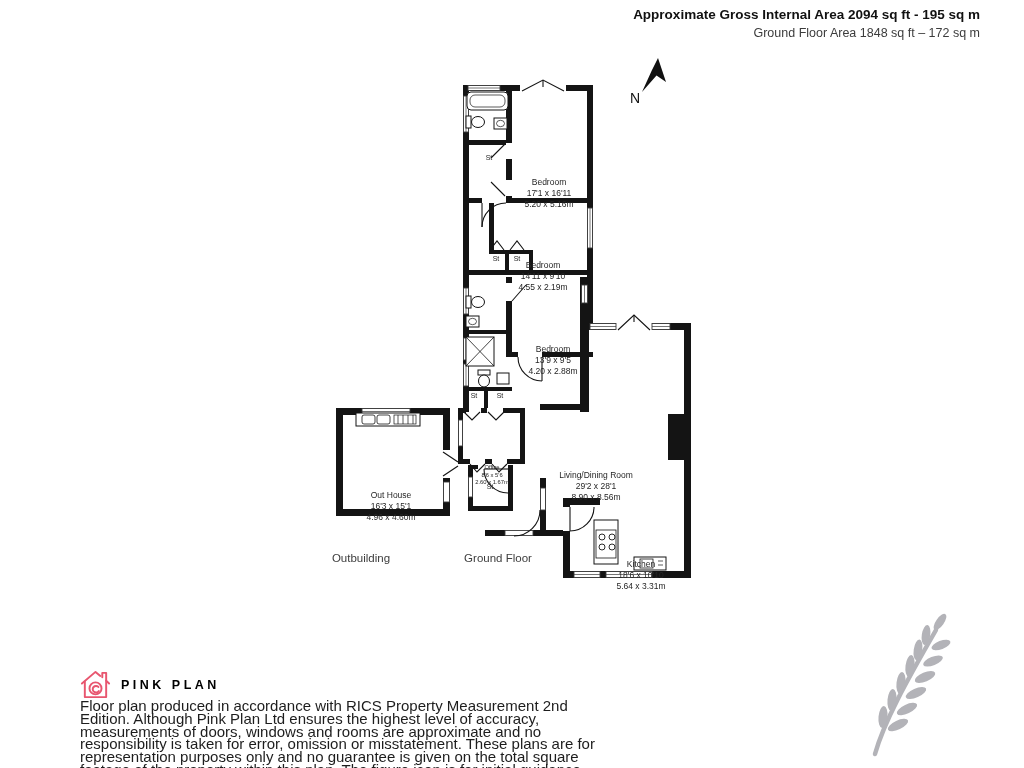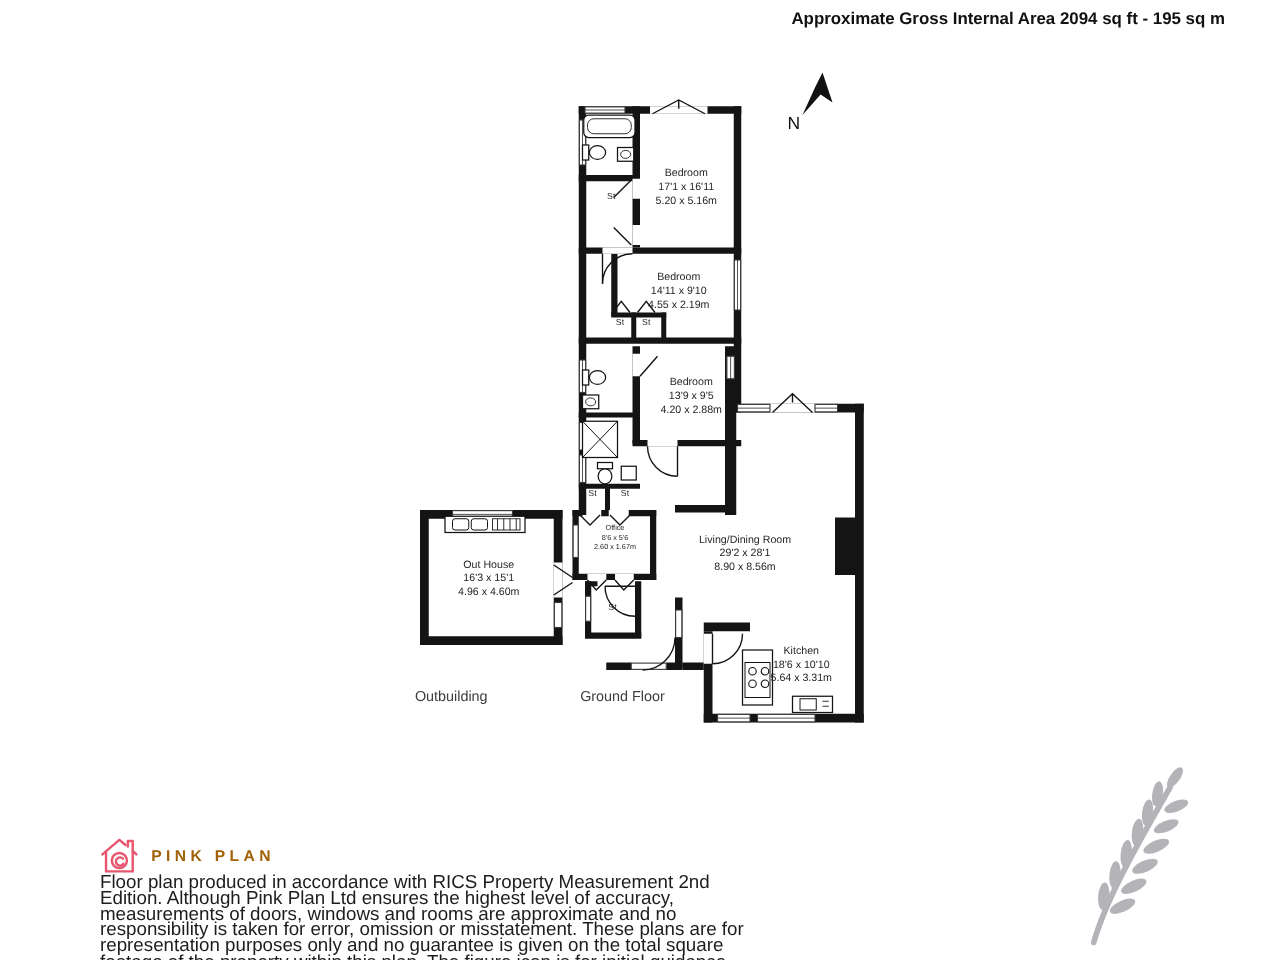--- a/index.html
+++ b/index.html
@@ -5,40 +5,41 @@
   html,body{margin:0;padding:0;background:#fff;}
   #canvas{position:relative;width:1024px;height:768px;background:#fff;overflow:hidden;
           font-family:"Liberation Sans",sans-serif;color:#222;}
   .abs{position:absolute;}
   
   #hdr{left:0;top:6px;width:956px;text-align:right;padding-left:24px;}
   #hdr .t1{font-size:13.5px;font-weight:bold;color:#111;line-height:18px;}
   #hdr .t2{font-size:12.5px;color:#3c3c3c;line-height:18px;}
   
   .rl{position:absolute;transform:translateX(-50%);text-align:center;
-      font-size:8.5px;line-height:11px;color:#262626;white-space:nowrap;}
+      font-size:8.5px;line-height:11px;color:#262626;white-space:nowrap;margin-top:44px;}
   .rl.small{font-size:5.8px;line-height:7.5px;}
   .st{position:absolute;transform:translateX(-50%);font-size:7px;color:#262626;}
   .floorlab{position:absolute;transform:translateX(-50%);font-size:11.5px;color:#3d3d3d;}
   
   #compassN{position:absolute;left:630px;top:90px;font-size:14px;color:#111;}
   
   #brandtxt{position:absolute;left:121px;top:678px;font-size:12.5px;font-weight:600;
             letter-spacing:3.5px;color:#e8566f;}
   #disc{position:absolute;left:80px;top:700px;width:517px;font-size:15px;
         line-height:12.8px;color:#1d1d1d;}
   svg{display:block;}
 </style>
 </head>
 <body>
 
 <div id="canvas">
 
   <div id="hdr" class="abs">
     <div class="t1">Approximate Gross Internal Area 2094 sq ft - 195 sq m</div>
+    <div class="t2">Ground Floor Area 1848 sq ft – 172 sq m</div>
   </div>
 
   <svg class="abs" style="left:634px;top:56px" width="44" height="42" viewBox="0 0 44 42">
     <path d="M24 2 L32 26 L22.5 19.5 L8 36 L18 14 Z" fill="#111"></path>
   </svg>
   <div id="compassN">N</div>
 
   <svg class="abs" style="left:330px;top:55px" width="380" height="535" viewBox="330 55 380 535">
 
     <g fill="#141414">
@@ -253,21 +254,21 @@
   <svg class="abs" style="left:79px;top:668px" width="33" height="33" viewBox="0 0 34 34">
     <g stroke="#e8566f" stroke-width="2" fill="none" stroke-linecap="round" stroke-linejoin="round">
       <path d="M3 16 L17 4 L22 8.2"></path>
       <path d="M24 9.5 V5 H28 V13"></path>
       <path d="M28 13 L31 16"></path>
       <path d="M6 14 V30 H28 V14"></path>
       <circle cx="17" cy="21" r="6.2"></circle>
       <path d="M20 19.5 a3.4 3.4 0 1 0 0.4 4.2"></path>
     </g>
   </svg>
-  <div id="brandtxt" style="color: #a16207;">PINK PLAN</div>
+  <div id="brandtxt" style="color: #000000;">PINK PLAN</div>
 
   <div id="disc">Floor plan produced in accordance with RICS Property Measurement 2nd Edition. Although Pink Plan Ltd ensures the highest level of accuracy, measurements of doors, windows and rooms are approximate and no responsibility is taken for error, omission or misstatement. These plans are for representation purposes only and no guarantee is given on the total square footage of the property within this plan. The figure icon is for initial guidance only and should not be relied on as a basis of valuation.</div>
 
   <svg class="abs" style="left:856px;top:612px" width="120" height="145" viewBox="0 0 120 145">
     <g fill="#b3b3b8">
       <path d="M19 142 C 28 110, 50 70, 80 18" stroke="#b3b3b8" stroke-width="4.5" fill="none" stroke-linecap="round"></path>
       <ellipse cx="42" cy="113" rx="11" ry="4.5" transform="rotate(-25 42 113)"></ellipse>
       <ellipse cx="27" cy="105" rx="11" ry="4.5" transform="rotate(-85 27 105)"></ellipse>
       <ellipse cx="51" cy="97" rx="11" ry="4.5" transform="rotate(-25 51 97)"></ellipse>
       <ellipse cx="36" cy="88" rx="11" ry="4.5" transform="rotate(-85 36 88)"></ellipse>

